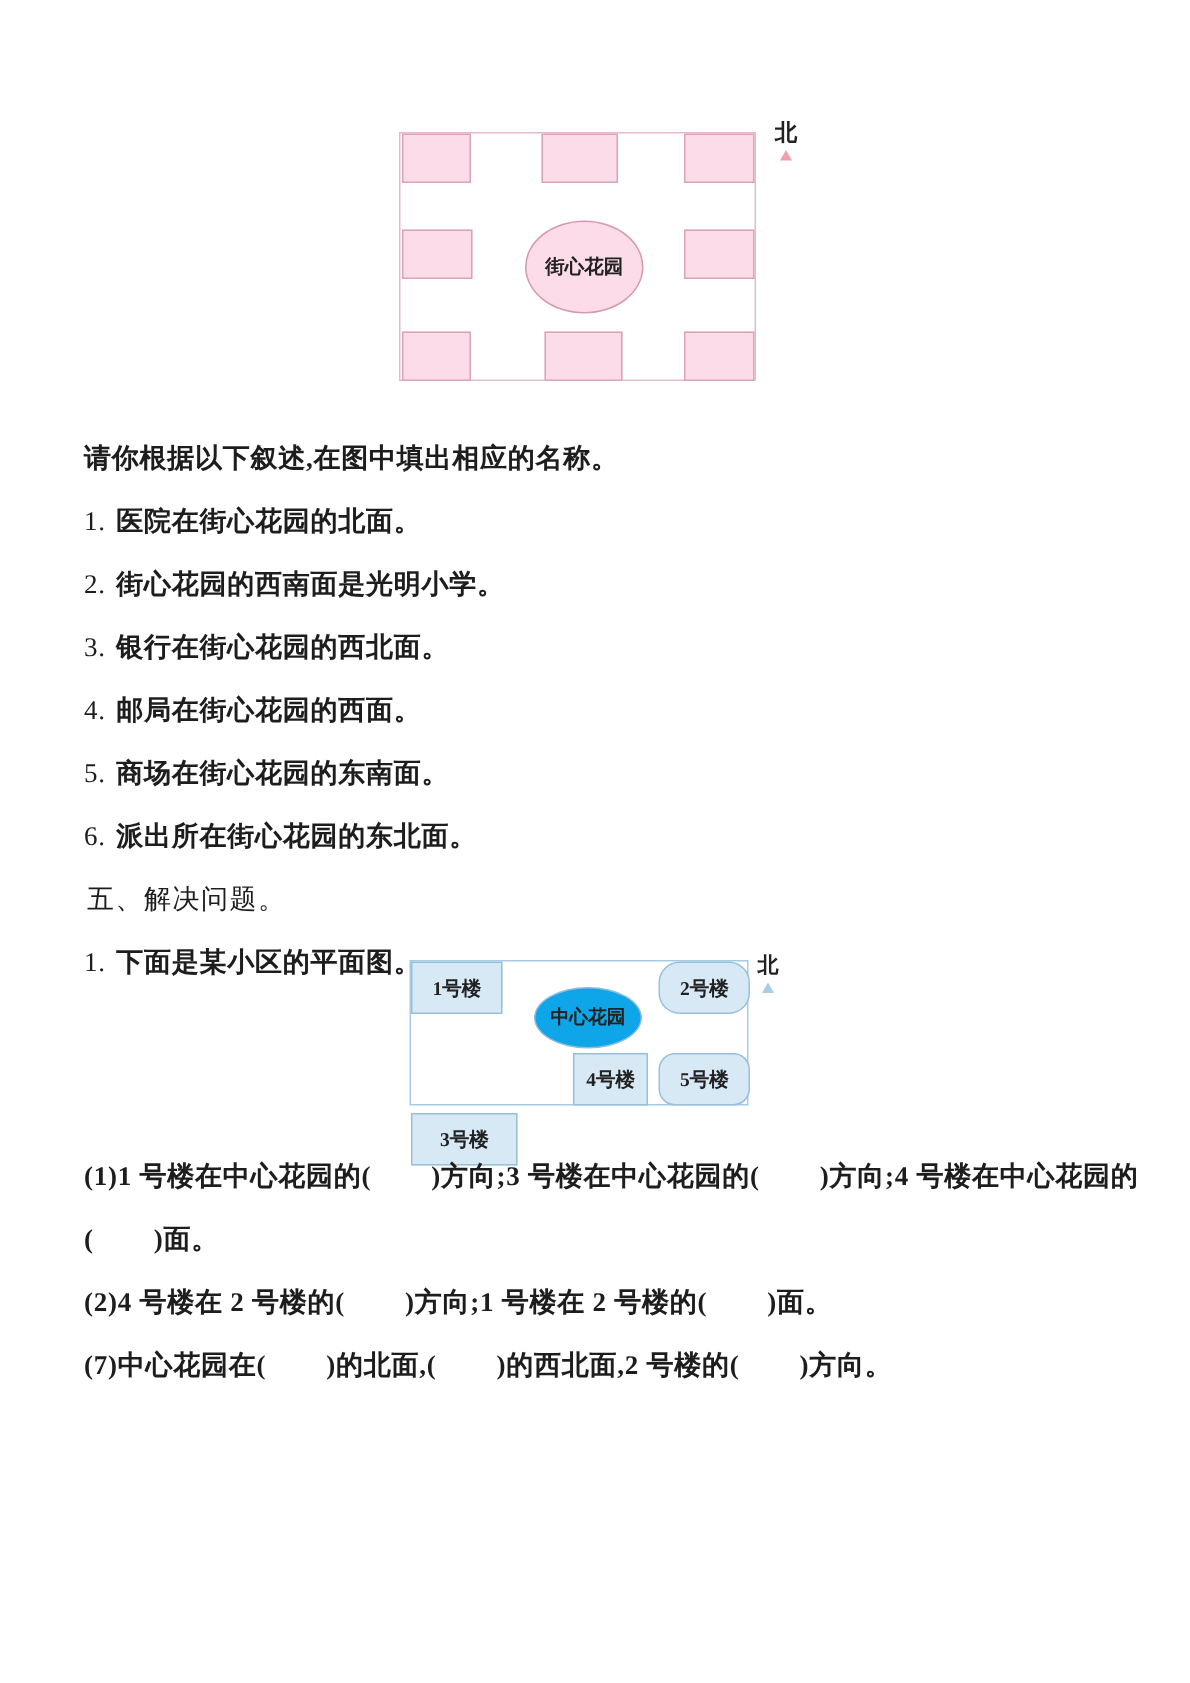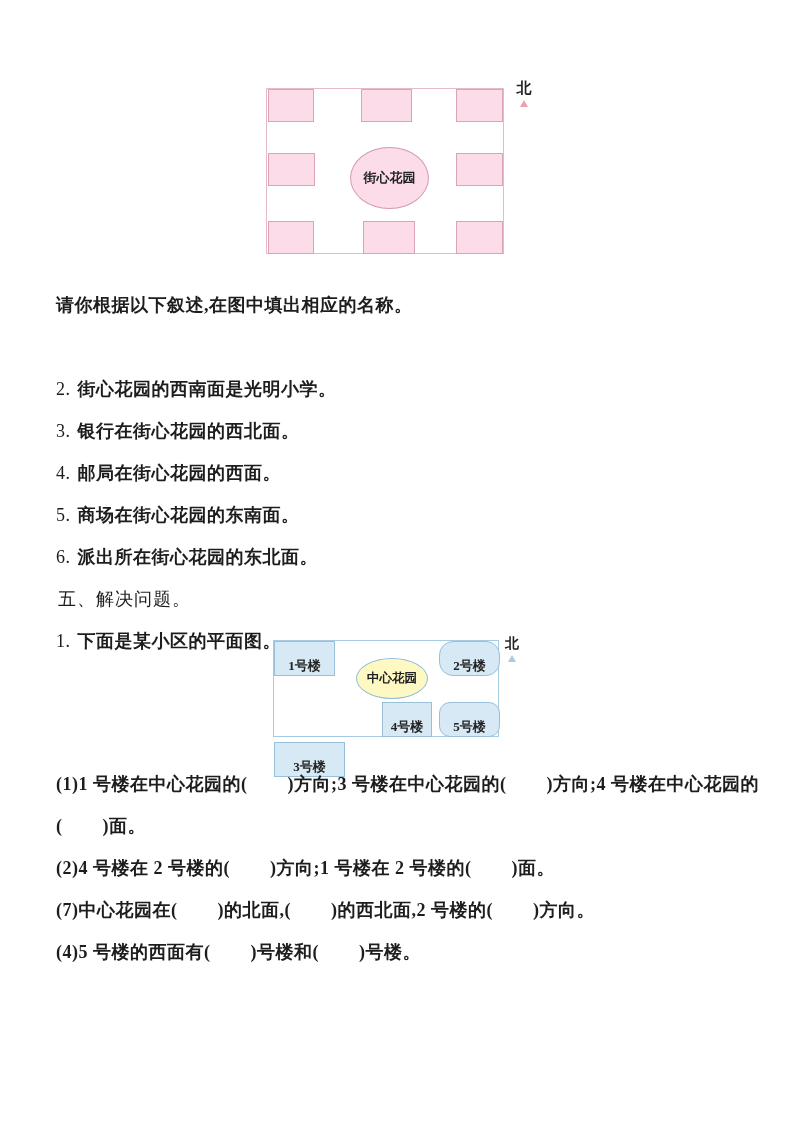--- a/index.html
+++ b/index.html
@@ -25,29 +25,29 @@
   .p-se{left:189px;top:132px;width:47px;height:33px;}
   .d1-oval{position:absolute;left:83px;top:58px;width:77px;height:60px;
       background:#fbdce8;border:1px solid #d698b1;border-radius:50%;
       display:flex;align-items:center;justify-content:center;
       font-family:"Liberation Serif",serif;font-weight:700;font-size:13px;color:#222;}
 
   
   .d2{position:absolute;left:273px;top:640px;width:226px;height:97px;
       border:1px solid #a6cbe2;box-sizing:border-box;background:#ffffff;}
   .bbox{position:absolute;background:#d8e9f6;border:1px solid #99c0da;box-sizing:border-box;
-      display:flex;align-items:flex-end;justify-content:center;
+      display:flex;align-items:center;justify-content:center;
       font-family:"Liberation Serif",serif;font-weight:700;font-size:13px;color:#222;}
   .b-1{left:0;top:0;width:61px;height:35px;}
   .b-2{left:165px;top:0;width:61px;height:35px;border-radius:14px;}
   .b-3{left:0;top:61px;width:71px;height:35px;margin-top:40px;}
   .b-4{left:84px;top:61px;width:50px;height:35px;margin-left:24px;}
   .b-5{left:165px;top:61px;width:61px;height:35px;border-radius:11px;}
   .d2-oval{position:absolute;left:82px;top:17px;width:70px;height:39px;
-      background:#fef9c3;border:1px solid #8fbcd8;border-radius:50%;
+      background:#0ea5e9;border:1px solid #8fbcd8;border-radius:50%;
       display:flex;align-items:center;justify-content:center;
       font-family:"Liberation Serif",serif;font-weight:700;font-size:12.5px;color:#222;}
 
   
   .north{position:absolute;text-align:center;font-family:"Liberation Serif",serif;
       font-weight:700;color:#222;}
   .n1{left:511px;top:79px;width:26px;font-size:15px;}
   .n2{left:501px;top:635px;width:22px;font-size:14px;}
   .tri{display:block;margin:2px auto 0;width:0;height:0;
       border-left:4px solid transparent;border-right:4px solid transparent;}
@@ -72,20 +72,23 @@
       <span>街心花园</span>
     </div>
   </div>
   <div class="north n1">
     <span>北</span>
     <span class="tri tri-pink"></span>
   </div>
 
   <p class="line hei" style="top:272px">
     <span>请你根据以下叙述,在图中填出相应的名称。</span>
+  </p>
+  <p class="line hei" style="top:314px">
+    <span class="num">1.</span><span>医院在街心花园的北面。</span>
   </p>
   <p class="line hei" style="top:356px">
     <span class="num">2.</span><span>街心花园的西南面是光明小学。</span>
   </p>
   <p class="line hei" style="top:398px">
     <span class="num">3.</span><span>银行在街心花园的西北面。</span>
   </p>
   <p class="line hei" style="top:440px">
     <span class="num">4.</span><span>邮局在街心花园的西面。</span>
   </p>
@@ -133,18 +136,15 @@
   </p>
   <p class="line hei" style="top:793px">
     <span>(        )面。</span>
   </p>
   <p class="line hei" style="top:835px">
     <span>(2)4 号楼在 2 号楼的(        )方向;1 号楼在 2 号楼的(        )面。</span>
   </p>
   <p class="line hei" style="top:877px">
     <span>(7)中心花园在(        )的北面,(        )的西北面,2 号楼的(        )方向。</span>
   </p>
-  <p class="line hei" style="top:919px">
-    <span>(4)5 号楼的西面有(        )号楼和(        )号楼。</span>
-  </p>
 
 
 </div>
 
 </body></html>

